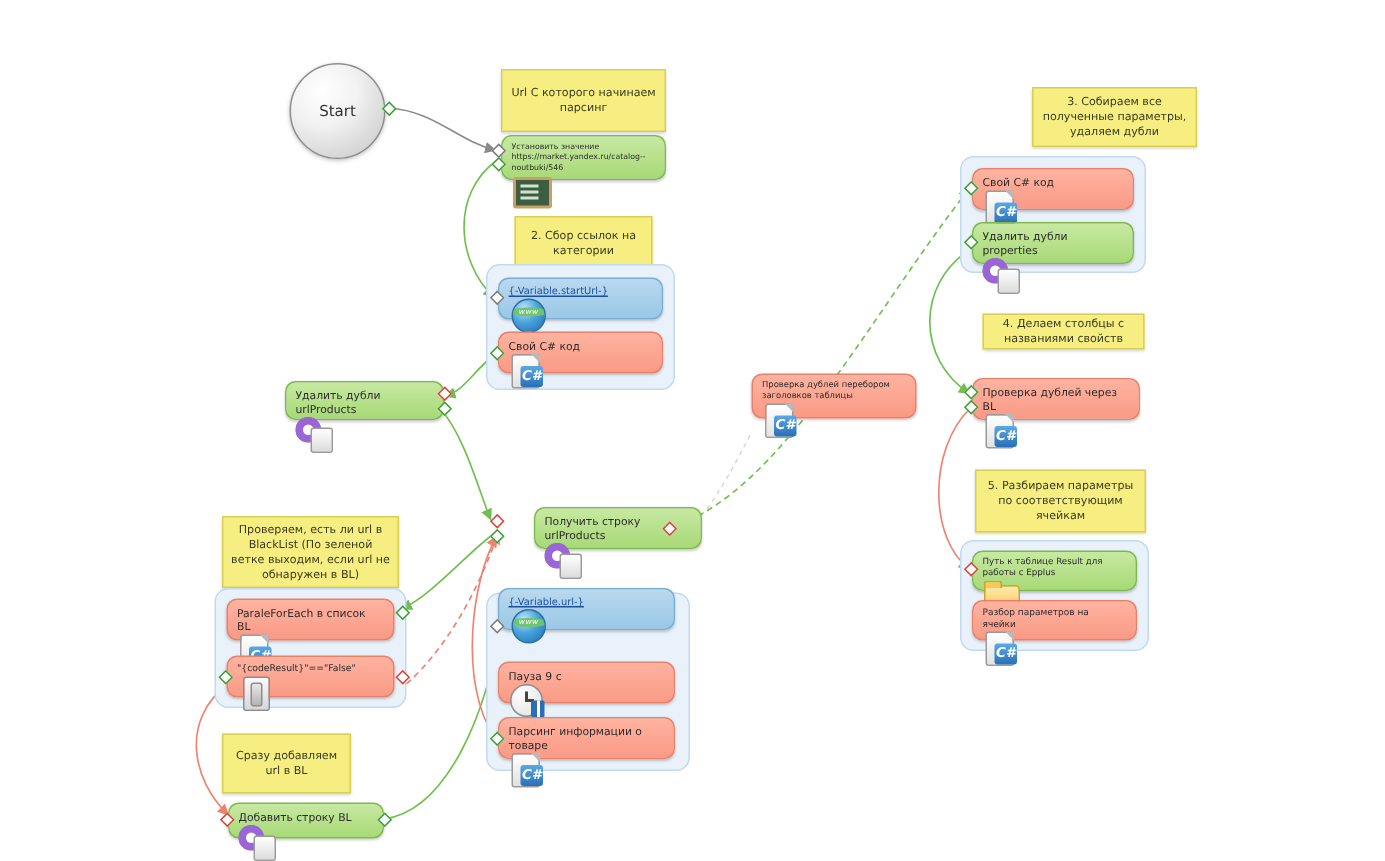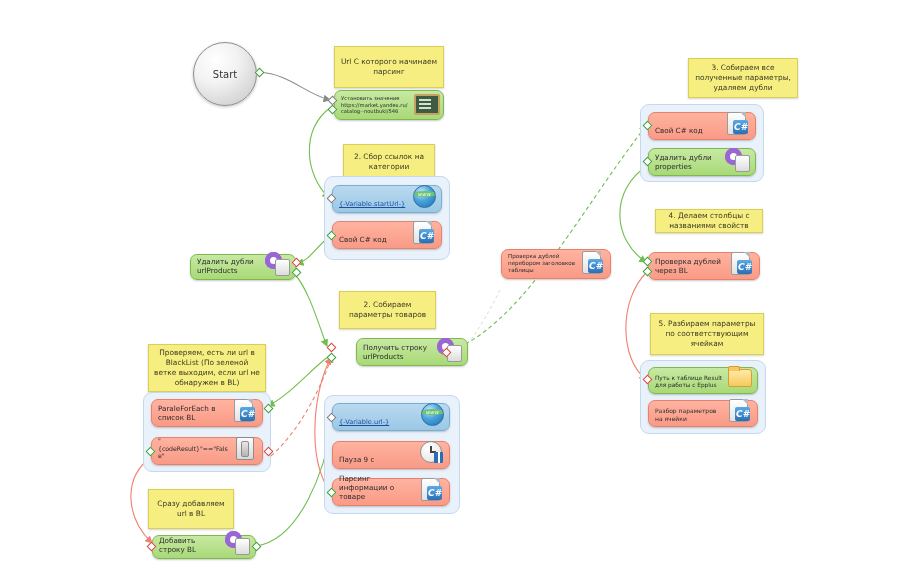--- a/index.html
+++ b/index.html
@@ -12,26 +12,27 @@
   }
   #canvas{position:absolute;left:0;top:0;width:923px;height:574px;}
   #edges{position:absolute;left:0;top:0;width:923px;height:574px;pointer-events:none;}
 
   
   .node{
     position:absolute;
     box-sizing:border-box;
     border-radius:7px;
     display:flex;
-    align-items:flex-end;
+    align-items:flex-start;
     padding:4px 6px;
     font-size:7.2px;
     line-height:1.25;
     color:#2b2b2b;
     box-shadow:0 1px 2px rgba(0,0,0,.22);
+    flex-direction:column;
   }
   .node .lbl{flex:1 1 auto;padding-right:3px;word-break:break-word;}
   .node .ico{flex:0 0 auto;width:24px;height:24px;position:relative;}
 
   .n-green{
     background:linear-gradient(#c7e9a2,#a8d977);
     border:1px solid #7fb84e;
   }
   .n-red{
     background:linear-gradient(#ffb3a0,#f99a86);
@@ -269,21 +270,20 @@
   <div class="node n-green" style="left:190px;top:254px;width:106px;height:26px;">
     <span class="lbl">Удалить дубли urlProducts</span>
     <span class="ico">
         <i class="ic-gear"></i>
         <i class="ic-gdoc"></i>
       </span>
   </div>
   <div class="port r" style="left:293px;top:259px;"></div>
   <div class="port g" style="left:293px;top:269px;"></div>
 
-  <div class="note" style="left:339px;top:291px;width:97px;height:38px;">2. Собираем параметры товаров</div>
 
   <div class="node n-green" style="left:332px;top:338px;width:112px;height:28px;margin-left:24px;">
     <span class="lbl">Получить строку urlProducts</span>
     <span class="ico">
         <i class="ic-gear"></i>
         <i class="ic-gdoc"></i>
       </span>
   </div>
   <div class="port r" style="left:328px;top:344px;"></div>
   <div class="port g" style="left:328px;top:354px;"></div>
@@ -318,21 +318,21 @@
     <span class="ico">
         <i class="ic-gear"></i>
         <i class="ic-gdoc"></i>
       </span>
   </div>
   <div class="port r" style="left:148px;top:543px;"></div>
   <div class="port g" style="left:253px;top:543px;"></div>
 
   <div class="group" style="left:324px;top:395px;width:136px;height:119px;"></div>
 
-  <div class="node n-blue" style="left:332px;top:403px;width:118px;height:28px;">
+  <div class="node n-blue" style="left:332px;top:392px;width:118px;height:28px;">
     <span class="lbl link" style="font-size:6.6px;">{-Variable.url-}</span>
     <span class="ico">
         <i class="ic-globe"></i>
       </span>
   </div>
   <div class="port k" style="left:328px;top:414px;"></div>
 
   <div class="node n-red" style="left:332px;top:441px;width:118px;height:28px;">
     <span class="lbl">Пауза 9 с</span>
     <span class="ico">

